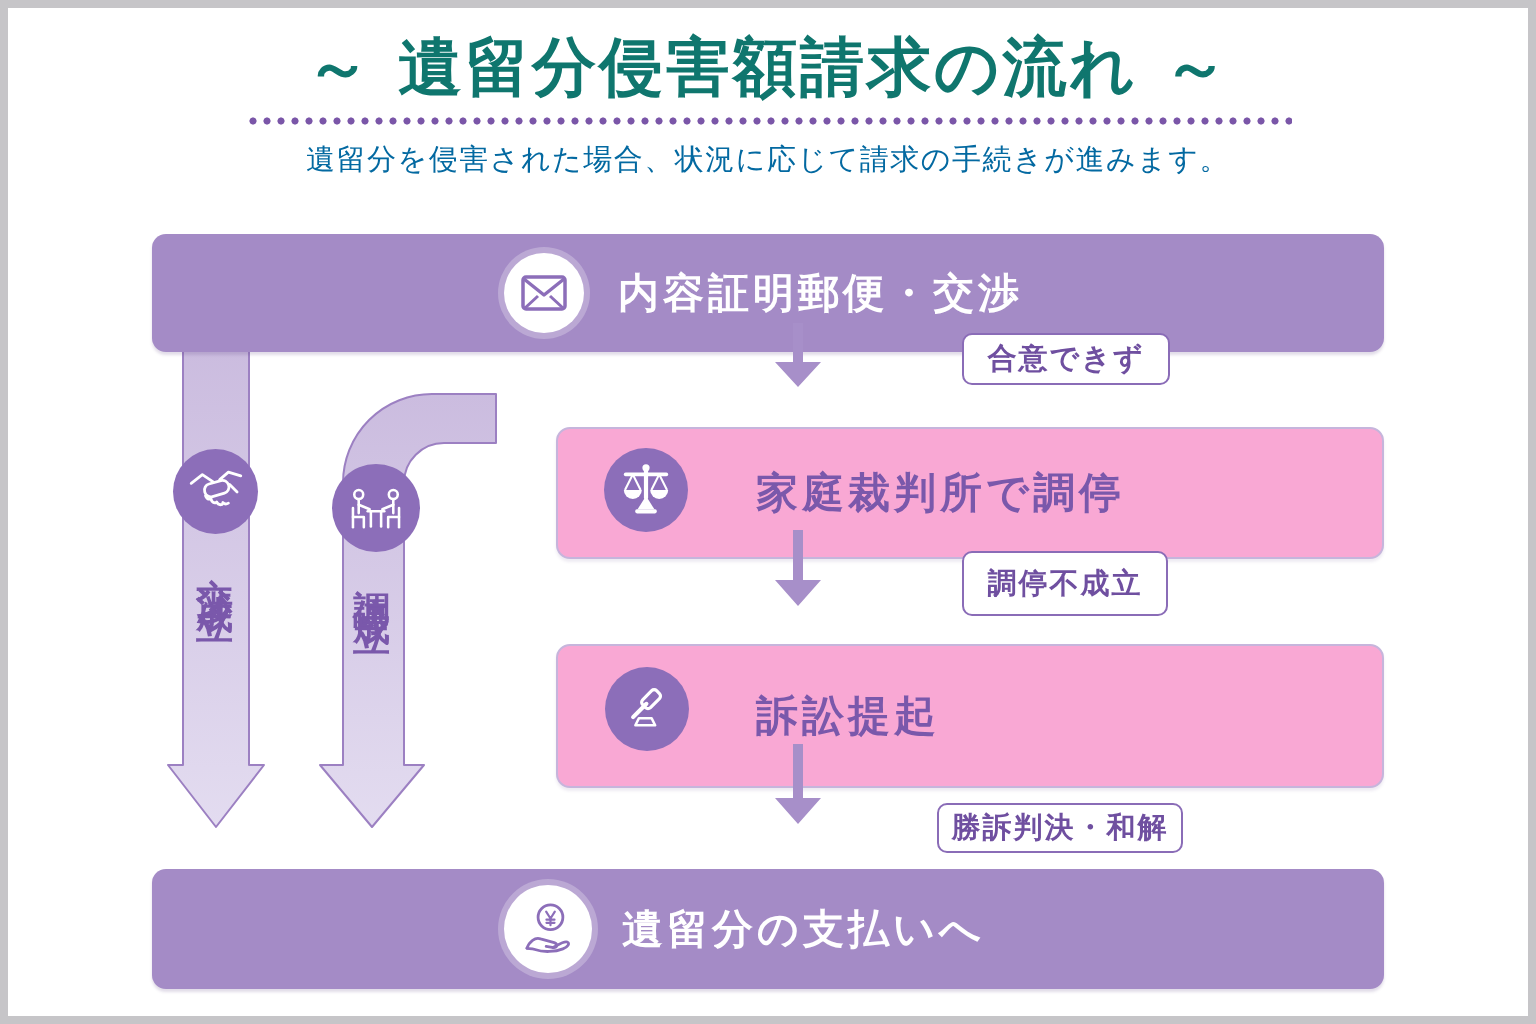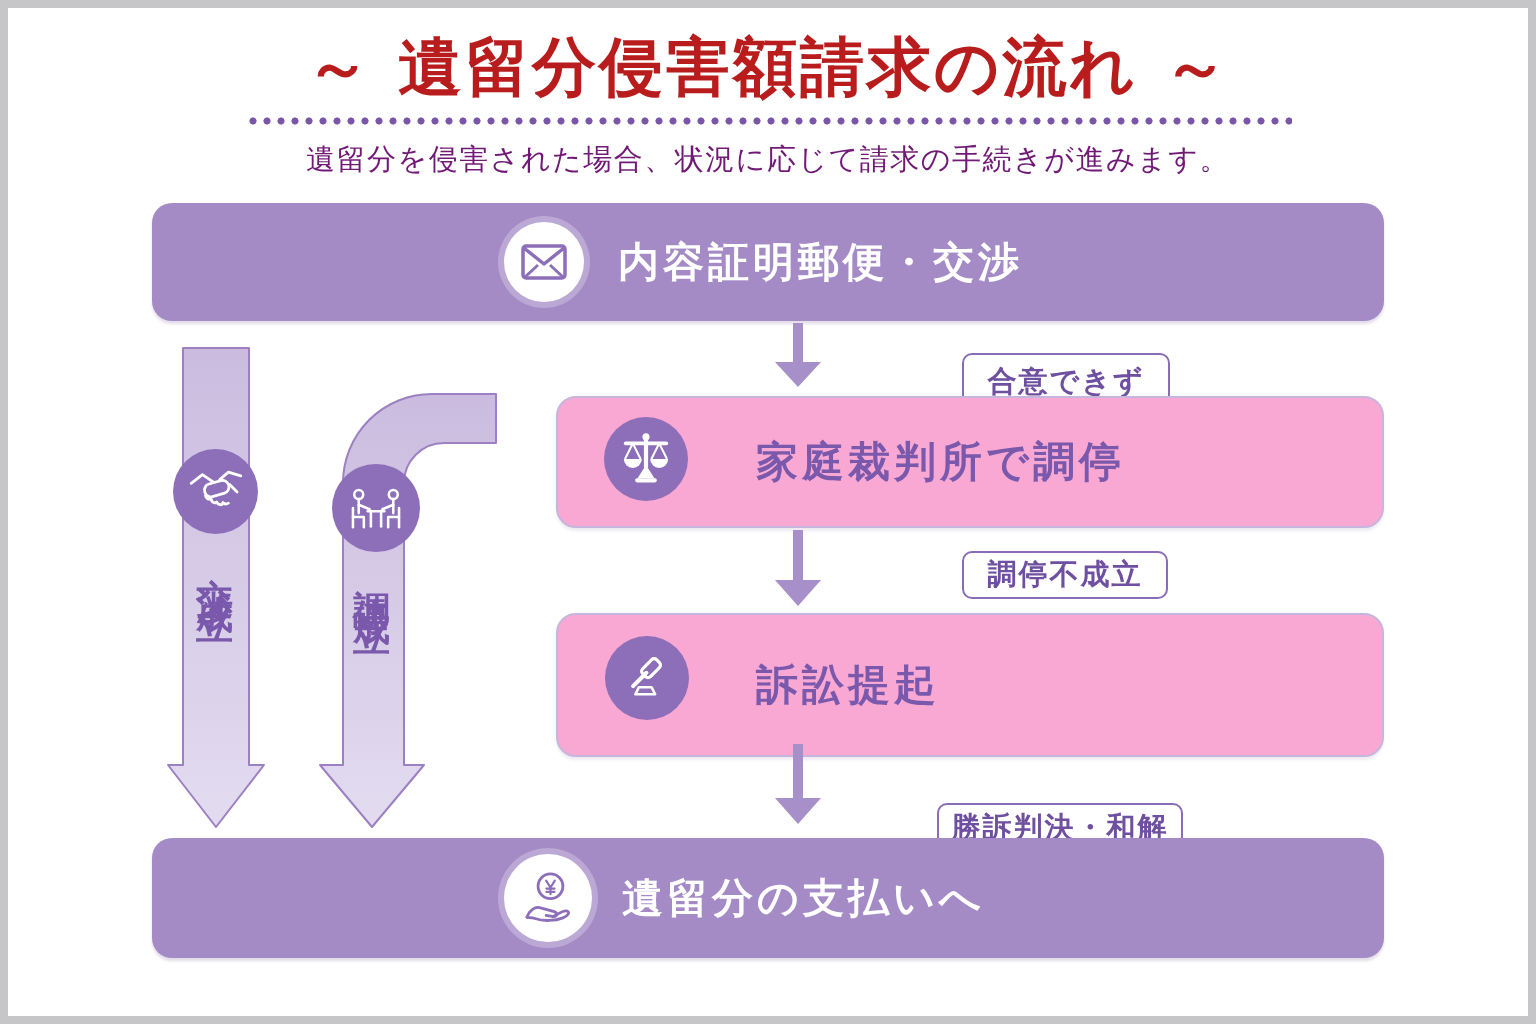--- a/index.html
+++ b/index.html
@@ -6,33 +6,33 @@
   #canvas{
     position:relative;width:1536px;height:1024px;background:#ffffff;
     box-shadow:inset 0 0 0 8px #c6c5c8;
     font-family:"DejaVu Sans","Liberation Sans",sans-serif;
     overflow:hidden;
   }
   
   #page-title{
     position:absolute;top:24px;left:0;right:0;margin:0;text-align:center;
     font-family:"DejaVu Serif","Liberation Serif",serif;
-    font-size:64px;font-weight:700;color:#b91c1c;letter-spacing:3px;
+    font-size:64px;font-weight:700;color:#0f766e;letter-spacing:3px;
   }
   #title-divider{
     position:absolute;top:115px;left:246px;width:1046px;height:12px;
     background-image:radial-gradient(circle,#7a56a8 3.2px,rgba(122,86,168,0) 3.9px);
     background-size:14px 12px;background-repeat:repeat-x;background-position:0 50%;
   }
   #subtitle{
     position:absolute;top:140px;left:0;right:0;margin:0;text-align:center;
-    font-size:29px;font-weight:500;color:#701a75;letter-spacing:1.5px;
-  }
-  
-  .step{position:absolute;left:152px;width:1232px;border-radius:20px;}
+    font-size:29px;font-weight:500;color:#0369a1;letter-spacing:1.5px;
+  }
+  
+  .step{position:absolute;left:152px;width:1232px;border-radius:14px;margin-top:31px;}
   .step.solid{background:#a48bc6;box-shadow:0 3px 3px rgba(90,60,130,.18);}
   .step.light{left:556px;width:828px;background:#f9a8d4;border:2px solid #c6b5dc;box-sizing:border-box;box-shadow:0 3px 3px rgba(90,60,130,.10);}
   #step-1{top:203px;height:118px;}
   #step-2{top:396px;height:132px;}
   #step-3{top:613px;height:144px;}
   #step-4{top:838px;height:120px;}
   .step-label{position:absolute;top:0;bottom:0;display:flex;align-items:center;
     font-weight:700;letter-spacing:4px;}
   .solid .step-label{left:466px;color:#ffffff;font-size:41px;}
   .light .step-label{left:198px;color:#7a58ab;font-size:42px;}
@@ -41,22 +41,22 @@
   .icon-circle.white{background:#ffffff;box-shadow:0 0 0 6px rgba(255,255,255,.25);}
   .icon-circle.purple{background:#8c6eb9;}
   
   .down-arrow{position:absolute;left:770px;}
   
   .transition{
     position:absolute;background:#ffffff;border:2.5px solid #8a6cb7;border-radius:10px;
     display:flex;align-items:center;justify-content:center;box-sizing:border-box;
     color:#6f4fa0;font-weight:700;font-size:29px;letter-spacing:2px;
   }
-  #transition-1{left:962px;top:333px;width:208px;height:58px;margin-top:20px;}
-  #transition-2{left:962px;top:551px;width:206px;height:48px;}
+  #transition-1{left:962px;top:333px;width:208px;height:52px;}
+  #transition-2{left:962px;top:551px;width:206px;height:65px;}
   #transition-3{left:937px;top:768px;width:246px;height:50px;margin-top:35px;}
   
   #bypass-bands{position:absolute;left:0;top:0;pointer-events:none;}
   .vlabel{
     position:absolute;writing-mode:vertical-rl;text-orientation:upright;
     font-size:37px;font-weight:700;color:#7a58ab;letter-spacing:9px;line-height:1;
   }
   #bypass-1-label{left:196px;top:548px;}
   #bypass-2-label{left:353px;top:560px;}
   #bypass-1-circle{left:173px;top:449px;width:85px;height:85px;}

